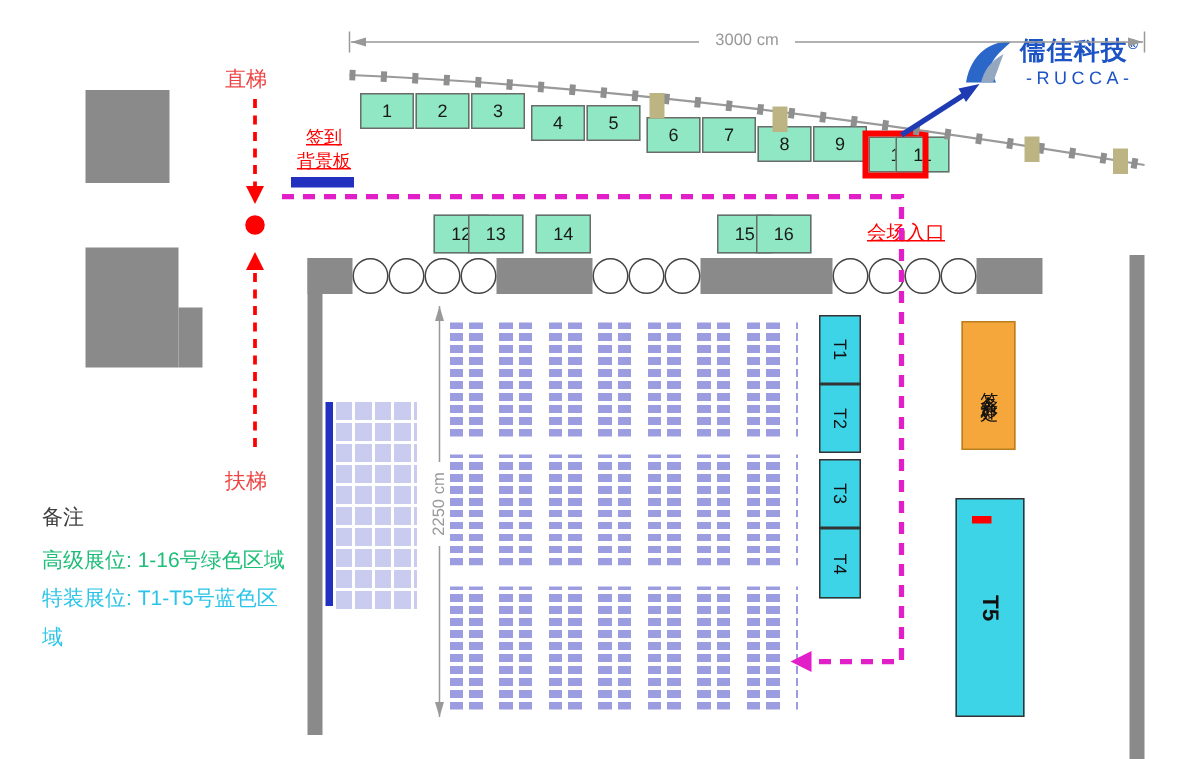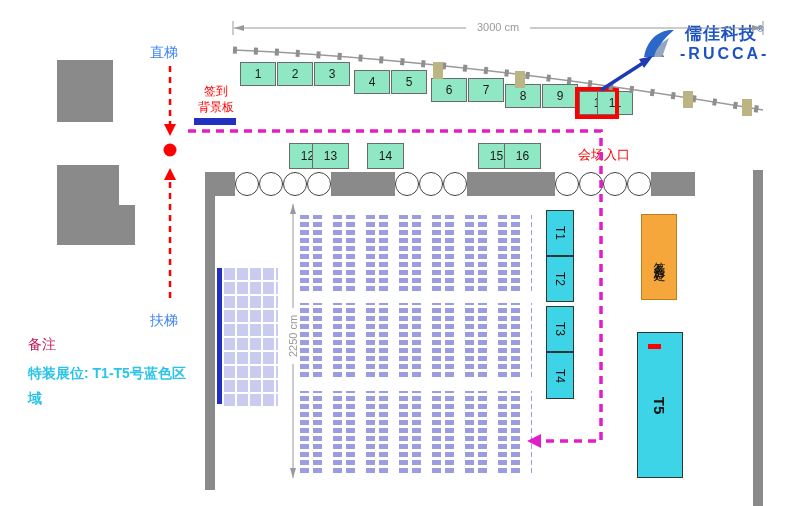--- a/index.html
+++ b/index.html
@@ -55,38 +55,38 @@
   .lavgrid{
     position:absolute;left:224px;top:266px;width:54px;height:140px;
     background-image:
       repeating-linear-gradient(90deg, transparent 0 11px, #fff 11px 13px),
       repeating-linear-gradient(0deg, transparent 0 12px, #fff 12px 14px);
     background-color:var(--grid-lavender,#c9cbef);
   }
   .bluebar{position:absolute;left:217px;top:268px;width:5px;height:136px;background:var(--navy,#2230c0);}
   .signbar{position:absolute;left:194px;top:118px;width:42px;height:7px;background:var(--navy,#2230c0);}
   
-  .lbl{position:absolute;font-size:14px;color:#3b82f6;}
-  .red-lbl{position:absolute;color:var(--alert-red,#f00);}
+  .lbl{position:absolute;font-size:14px;color:#ef4444;}
+  .red-lbl{position:absolute;color:var(--alert-red,#f00);text-decoration:underline;}
   .signin{left:193px;top:84px;width:46px;text-align:center;font-size:12px;line-height:1.3;}
   .entrance{left:578px;top:146px;font-size:13px;}
   .dim-label{position:absolute;color:var(--dim-grey,#8c8c8c);font-size:11px;background:#fff;
     text-align:center;z-index:6;}
   .dim-v{left:265px;top:330px;width:56px;transform:rotate(-90deg);}
   
   .notes{position:absolute;left:28px;top:332px;width:162px;font-size:14px;line-height:1.8;}
-  .notes .title{color:#be185d;margin-bottom:4px;}
+  .notes .title{color:#404040;margin-bottom:4px;}
   .note-premium{color:var(--note-green,#1dbe77);}
-  .note-special{color:var(--note-cyan,#2bc4e8);font-weight:bold;}
+  .note-special{color:var(--note-cyan,#2bc4e8);}
   
   .logo{position:absolute;left:640px;top:22px;width:152px;display:flex;align-items:center;gap:4px;}
   .logo .txt{text-align:center;color:var(--brand-blue,#1b52c4);}
   .logo .brand{font-size:17px;font-weight:bold;letter-spacing:1px;}
   .logo .brand sup{font-size:9px;}
-  .logo .sub{font-size:16px;font-weight:bold;letter-spacing:3px;}
+  .logo .sub{font-size:12px;font-weight:normal;letter-spacing:3px;}
   .overlay{position:absolute;left:0;top:0;z-index:5;pointer-events:none;}
 </style>
 </head>
 <body>
 
 <div class="stage">
 
   <div class="wall" style="left:57px;top:60px;width:56px;height:62px"></div>
   <div class="wall" style="left:57px;top:165px;width:62px;height:80px"></div>
   <div class="wall" style="left:119px;top:205px;width:16px;height:40px"></div>
@@ -119,21 +119,21 @@
   <div class="booth" style="left:431px;top:78px">6</div>
   <div class="booth" style="left:468px;top:78px">7</div>
   <div class="booth" style="left:505px;top:84px">8</div>
   <div class="booth" style="left:542px;top:84px">9</div>
   <div class="booth" style="left:579px;top:91px">1</div>
   <div class="booth" style="left:597px;top:91px">11</div>
   <div class="hl" style="left:575px;top:87px;width:44px;height:32px"></div>
 
   <div class="booth r2" style="left:289px;top:143px">12</div>
   <div class="booth r2" style="left:312px;top:143px">13</div>
-  <div class="booth r2" style="left:367px;top:143px">14</div>
+  <div class="booth r2" style="left:357px;top:143px">14</div>
   <div class="booth r2" style="left:478px;top:143px">15</div>
   <div class="booth r2" style="left:504px;top:143px">16</div>
 
   <div class="seats" style="top:215px;height:76px"></div>
   <div class="seats" style="top:303px;height:74px"></div>
   <div class="seats" style="top:391px;height:82px"></div>
 
   <div class="lavgrid"></div>
   <div class="bluebar"></div>
 
@@ -167,20 +167,21 @@
 
   <div class="lbl" style="left:150px;top:44px">直梯</div>
   <div class="lbl" style="left:150px;top:312px">扶梯</div>
   <div class="red-lbl entrance">会场入口</div>
 
   <div class="dim-label" style="left:466px;top:21px;width:64px">3000 cm</div>
   <div class="dim-label dim-v">2250 cm</div>
 
   <div class="notes">
     <div class="title">备注</div>
+    <div class="note-premium">高级展位: 1-16号绿色区域</div>
     <div class="note-special">特装展位: T1-T5号蓝色区域</div>
   </div>
 
   <div class="logo">
     <svg width="36" height="36" viewBox="0 0 36 36">
       <path d="M4 32 C8 10, 24 4, 34 5 C26 12, 22 16, 20 22 L24 32 Z" fill="#2b66c9"></path>
       <path d="M14 32 C16 24, 20 18, 29 13 L22 32 Z" fill="#93a7c0"></path>
     </svg>
     <div class="txt">
       <div class="brand"><span>儒佳科技</span><sup>®</sup></div>

